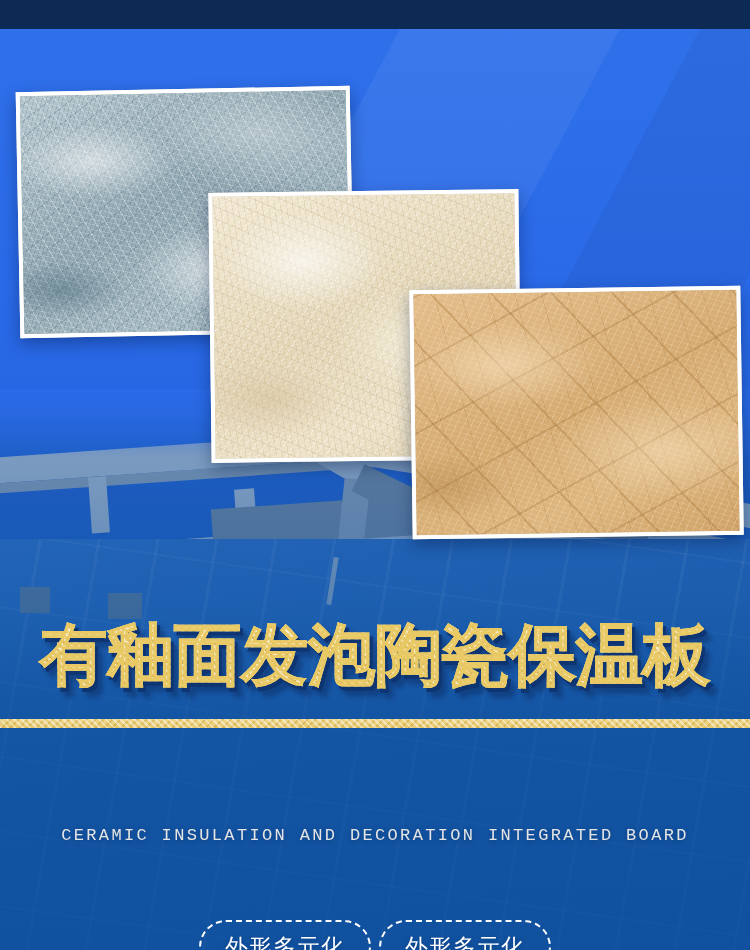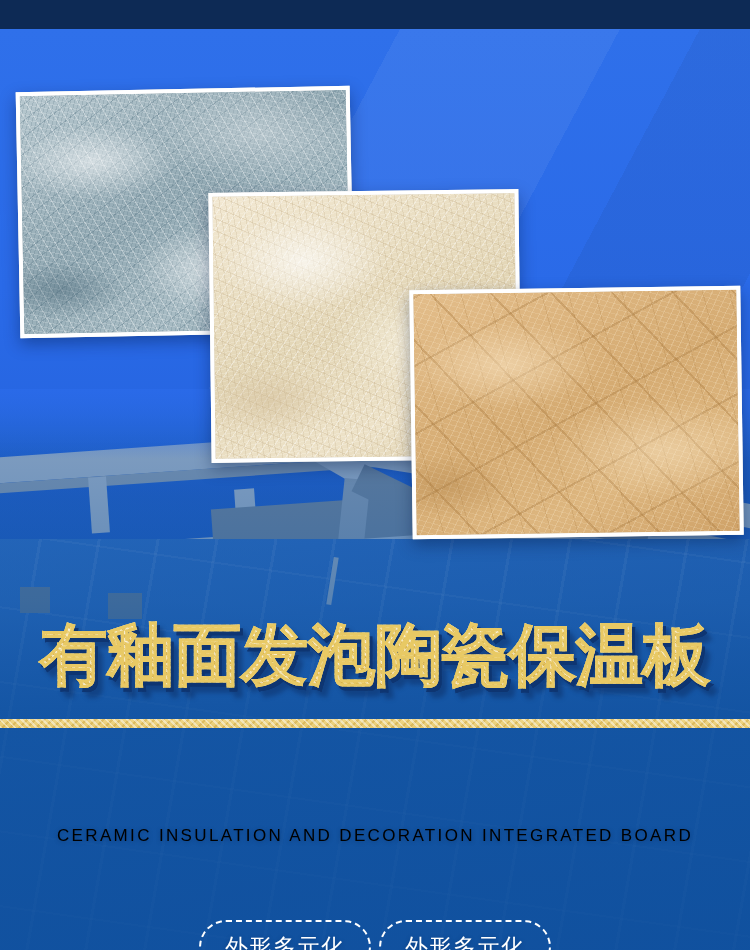--- a/index.html
+++ b/index.html
@@ -156,26 +156,27 @@
     font-family:"DejaVu Sans","Liberation Sans",sans-serif;
     font-size:37px;
     letter-spacing:4px;
     line-height:46px;
     text-shadow:0 2px 5px rgba(6,36,80,.45);
     white-space:nowrap;
   }
   .sub-en{
     position:absolute;left:0;top:796px;width:750px;
     text-align:center;
-    color:#000000;
+    color:#e5e5e5;
     font-size:17px;
     letter-spacing:2.35px;
     line-height:22px;
     white-space:nowrap;
     text-shadow:0 1px 4px rgba(6,36,80,.45);
+    font-family:Liberation Mono, monospace;
   }
 
   
   .pills{
     position:absolute;left:0;top:891px;width:750px;
     display:flex;justify-content:center;align-items:center;gap:8px;
   }
   .pill{
     border:2px dashed #ffffff;
     border-radius:32px;

